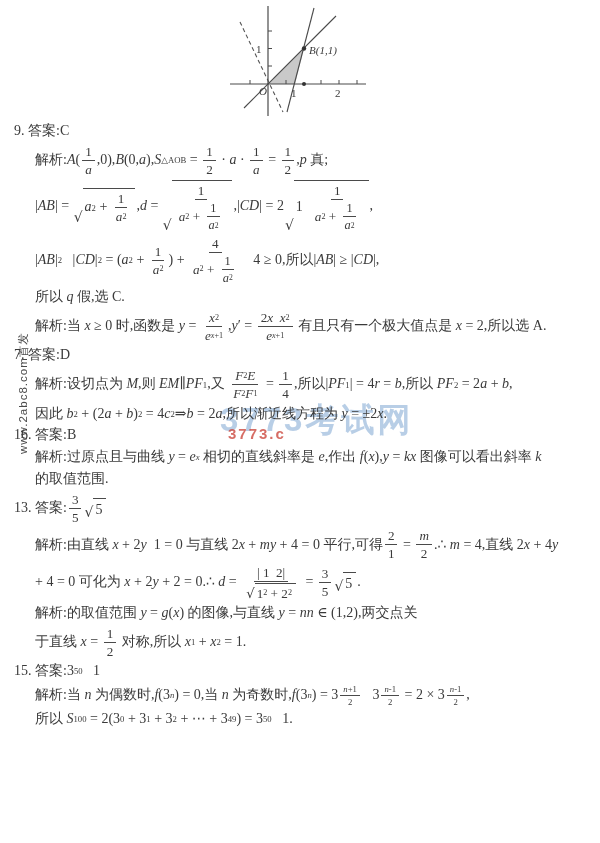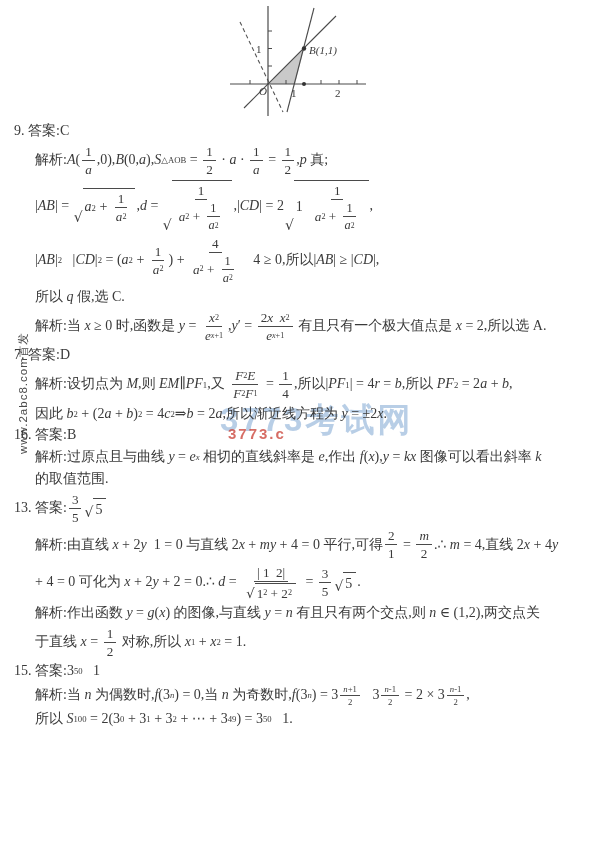--- a/index.html
+++ b/index.html
@@ -110,18 +110,18 @@
     <div class="line ind"><span class="t">解析:当 </span><span class="it">x</span><span class="t"> ≥ 0 时,函数是 </span><span class="it">y</span><span class="t"> = </span><span class="frac"><span class="num"><span class="it">x</span><sup><span class="t">2</span></sup></span><span class="den"><span class="it">e</span><sup><span class="it">x</span><span class="t">+1</span></sup></span></span><span class="t">,</span><span class="it">y</span><span class="t">′ = </span><span class="frac"><span class="num"><span class="t">2</span><span class="it">x</span><span class="t">  </span><span class="it">x</span><sup><span class="t">2</span></sup></span><span class="den"><span class="it">e</span><sup><span class="it">x</span><span class="t">+1</span></sup></span></span><span class="t"> 有且只有一个极大值点是 </span><span class="it">x</span><span class="t"> = 2,所以选 A.</span></div>
     <div class="line"><span class="t">7. 答案:D</span></div>
     <div class="line ind"><span class="t">解析:设切点为 </span><span class="it">M</span><span class="t">,则 </span><span class="it">EM</span><span class="t">∥</span><span class="it">PF</span><sub><span class="t">1</span></sub><span class="t">,又 </span><span class="frac"><span class="num"><span class="it">F</span><sub><span class="t">2</span></sub><span class="it">E</span></span><span class="den"><span class="it">F</span><sub><span class="t">2</span></sub><span class="it">F</span><sub><span class="t">1</span></sub></span></span><span class="t"> = </span><span class="frac"><span class="num"><span class="t">1</span></span><span class="den"><span class="t">4</span></span></span><span class="t">,所以|</span><span class="it">PF</span><sub><span class="t">1</span></sub><span class="t">| = 4</span><span class="it">r</span><span class="t"> = </span><span class="it">b</span><span class="t">,所以 </span><span class="it">PF</span><sub><span class="t">2</span></sub><span class="t"> = 2</span><span class="it">a</span><span class="t"> + </span><span class="it">b</span><span class="t">,</span></div>
     <div class="line ind"><span class="t">因此 </span><span class="it">b</span><sup><span class="t">2</span></sup><span class="t"> + (2</span><span class="it">a</span><span class="t"> + </span><span class="it">b</span><span class="t">)</span><sup><span class="t">2</span></sup><span class="t"> = 4</span><span class="it">c</span><sup><span class="t">2</span></sup><span class="t">⇒</span><span class="it">b</span><span class="t"> = 2</span><span class="it">a</span><span class="t">,所以渐近线方程为 </span><span class="it">y</span><span class="t"> = ±2</span><span class="it">x</span><span class="t">.</span></div>
     <div class="line"><span class="t">16. 答案:B</span></div>
     <div class="line ind"><span class="t">解析:过原点且与曲线 </span><span class="it">y</span><span class="t"> = </span><span class="it">e</span><sup><span class="it">x</span></sup><span class="t"> 相切的直线斜率是 </span><span class="it">e</span><span class="t">,作出 </span><span class="it">f</span><span class="t">(</span><span class="it">x</span><span class="t">),</span><span class="it">y</span><span class="t"> = </span><span class="it">kx</span><span class="t"> 图像可以看出斜率 </span><span class="it">k</span></div>
     <div class="line ind"><span class="t">的取值范围.</span></div>
     <div class="line"><span class="t">13. 答案:</span><span class="frac"><span class="num"><span class="t">3</span></span><span class="den"><span class="t">5</span></span></span><span class="sqrt"><span class="sign">√</span><span class="rbody"><span class="t">5</span></span></span></div>
     <div class="line ind"><span class="t">解析:由直线 </span><span class="it">x</span><span class="t"> + 2</span><span class="it">y</span><span class="t">  1 = 0 与直线 2</span><span class="it">x</span><span class="t"> + </span><span class="it">my</span><span class="t"> + 4 = 0 平行,可得</span><span class="frac"><span class="num"><span class="t">2</span></span><span class="den"><span class="t">1</span></span></span><span class="t"> = </span><span class="frac"><span class="num"><span class="it">m</span></span><span class="den"><span class="t">2</span></span></span><span class="t">.∴ </span><span class="it">m</span><span class="t"> = 4,直线 2</span><span class="it">x</span><span class="t"> + 4</span><span class="it">y</span></div>
     <div class="line ind"><span class="t">+ 4 = 0 可化为 </span><span class="it">x</span><span class="t"> + 2</span><span class="it">y</span><span class="t"> + 2 = 0.∴ </span><span class="it">d</span><span class="t"> = </span><span class="frac"><span class="num"><span class="t">| 1  2|</span></span><span class="den"><span class="sqrt"><span class="sign">√</span><span class="rbody"><span class="t">1</span><sup><span class="t">2</span></sup><span class="t"> + 2</span><sup><span class="t">2</span></sup></span></span></span></span><span class="t"> = </span><span class="frac"><span class="num"><span class="t">3</span></span><span class="den"><span class="t">5</span></span></span><span class="sqrt"><span class="sign">√</span><span class="rbody"><span class="t">5</span></span></span><span class="t">.</span></div>
-    <div class="line ind"><span class="t">解析:作出函数 </span><span class="it">y</span><span class="t"> = </span><span class="it">g</span><span class="t">(</span><span class="it">x</span><span class="t">) 的图像,与直线 </span><span class="it">y</span><span class="t"> = </span><span class="it">n</span><span class="t"> 有且只有两个交点,则 </span><span class="it">n</span><span class="t"> ∈ (1,2),两交点关</span></div>
+    <div class="line ind"><span class="t">解析:的取值范围 </span><span class="it">y</span><span class="t"> = </span><span class="it">g</span><span class="t">(</span><span class="it">x</span><span class="t">) 的图像,与直线 </span><span class="it">y</span><span class="t"> = </span><span class="it">n</span><span class="it">n</span><span class="t"> ∈ (1,2),两交点关</span></div>
     <div class="line ind"><span class="t">于直线 </span><span class="it">x</span><span class="t"> = </span><span class="frac"><span class="num"><span class="t">1</span></span><span class="den"><span class="t">2</span></span></span><span class="t"> 对称,所以 </span><span class="it">x</span><sub><span class="t">1</span></sub><span class="t"> + </span><span class="it">x</span><sub><span class="t">2</span></sub><span class="t"> = 1.</span></div>
     <div class="line"><span class="t">15. 答案:3</span><sup><span class="t">50</span></sup><span class="t">   1</span></div>
     <div class="line ind"><span class="t">解析:当 </span><span class="it">n</span><span class="t"> 为偶数时,</span><span class="it">f</span><span class="t">(3</span><sup><span class="it">n</span></sup><span class="t">) = 0,当 </span><span class="it">n</span><span class="t"> 为奇数时,</span><span class="it">f</span><span class="t">(3</span><sup><span class="it">n</span></sup><span class="t">) = 3</span><sup><span class="frac"><span class="num"><span class="it">n</span><span class="t">+1</span></span><span class="den"><span class="t">2</span></span></span></sup><span class="t">   3</span><sup><span class="frac"><span class="num"><span class="it">n</span><span class="t">-1</span></span><span class="den"><span class="t">2</span></span></span></sup><span class="t"> = 2 × 3</span><sup><span class="frac"><span class="num"><span class="it">n</span><span class="t">-1</span></span><span class="den"><span class="t">2</span></span></span></sup><span class="t">,</span></div>
     <div class="line ind"><span class="t">所以 </span><span class="it">S</span><sub><span class="t">100</span></sub><span class="t"> = 2(3</span><sup><span class="t">0</span></sup><span class="t"> + 3</span><sup><span class="t">1</span></sup><span class="t"> + 3</span><sup><span class="t">2</span></sup><span class="t"> + ⋯ + 3</span><sup><span class="t">49</span></sup><span class="t">) = 3</span><sup><span class="t">50</span></sup><span class="t">   1.</span></div>
   </div>
 
 </body></html>

